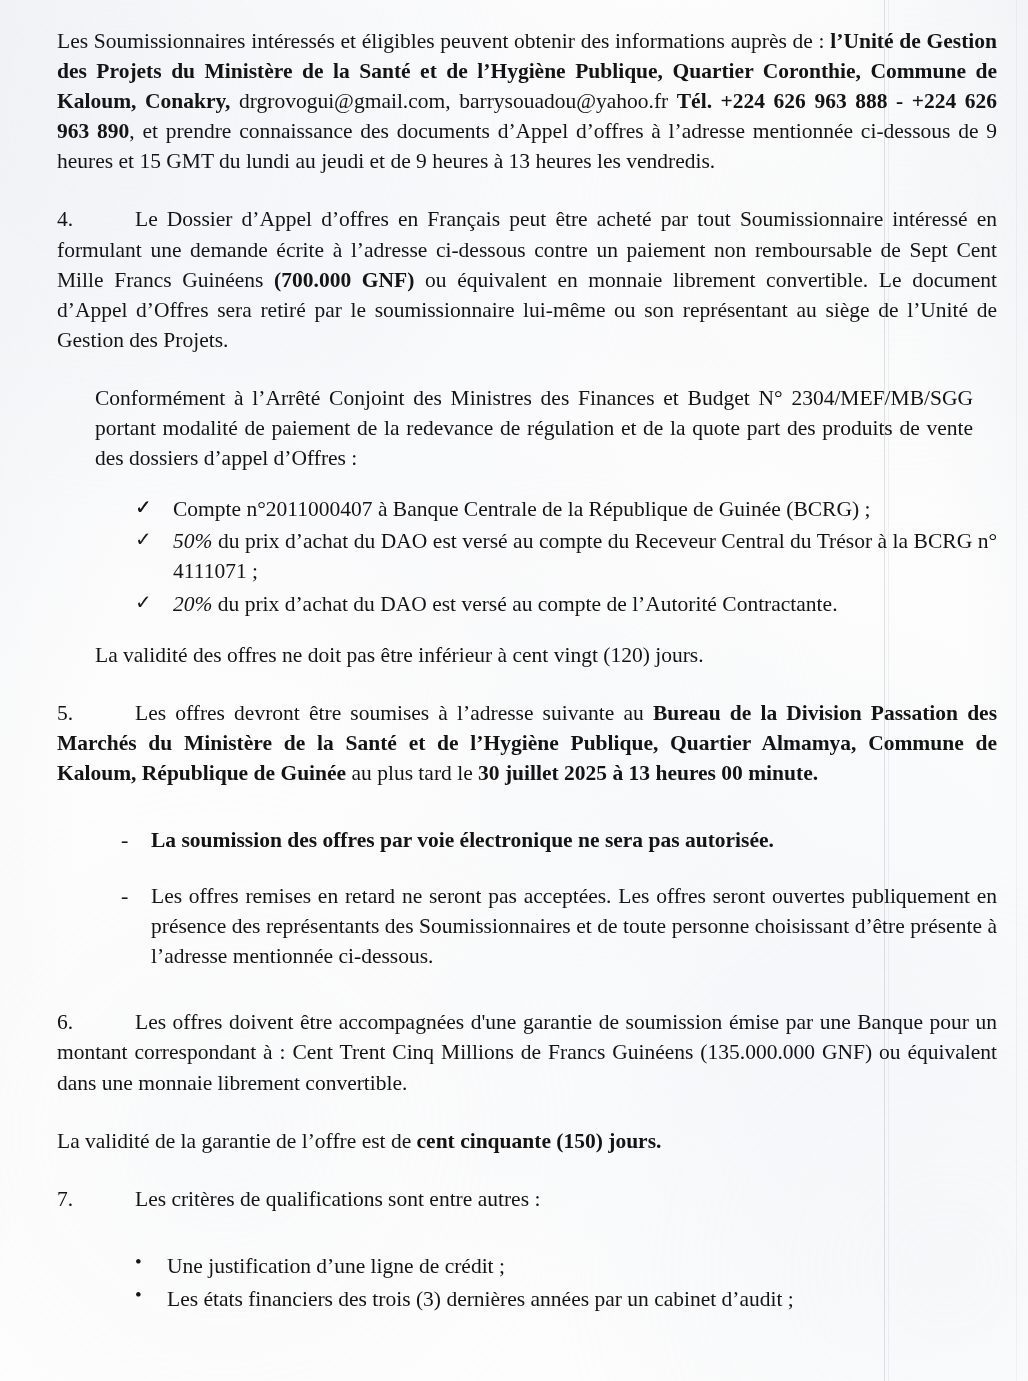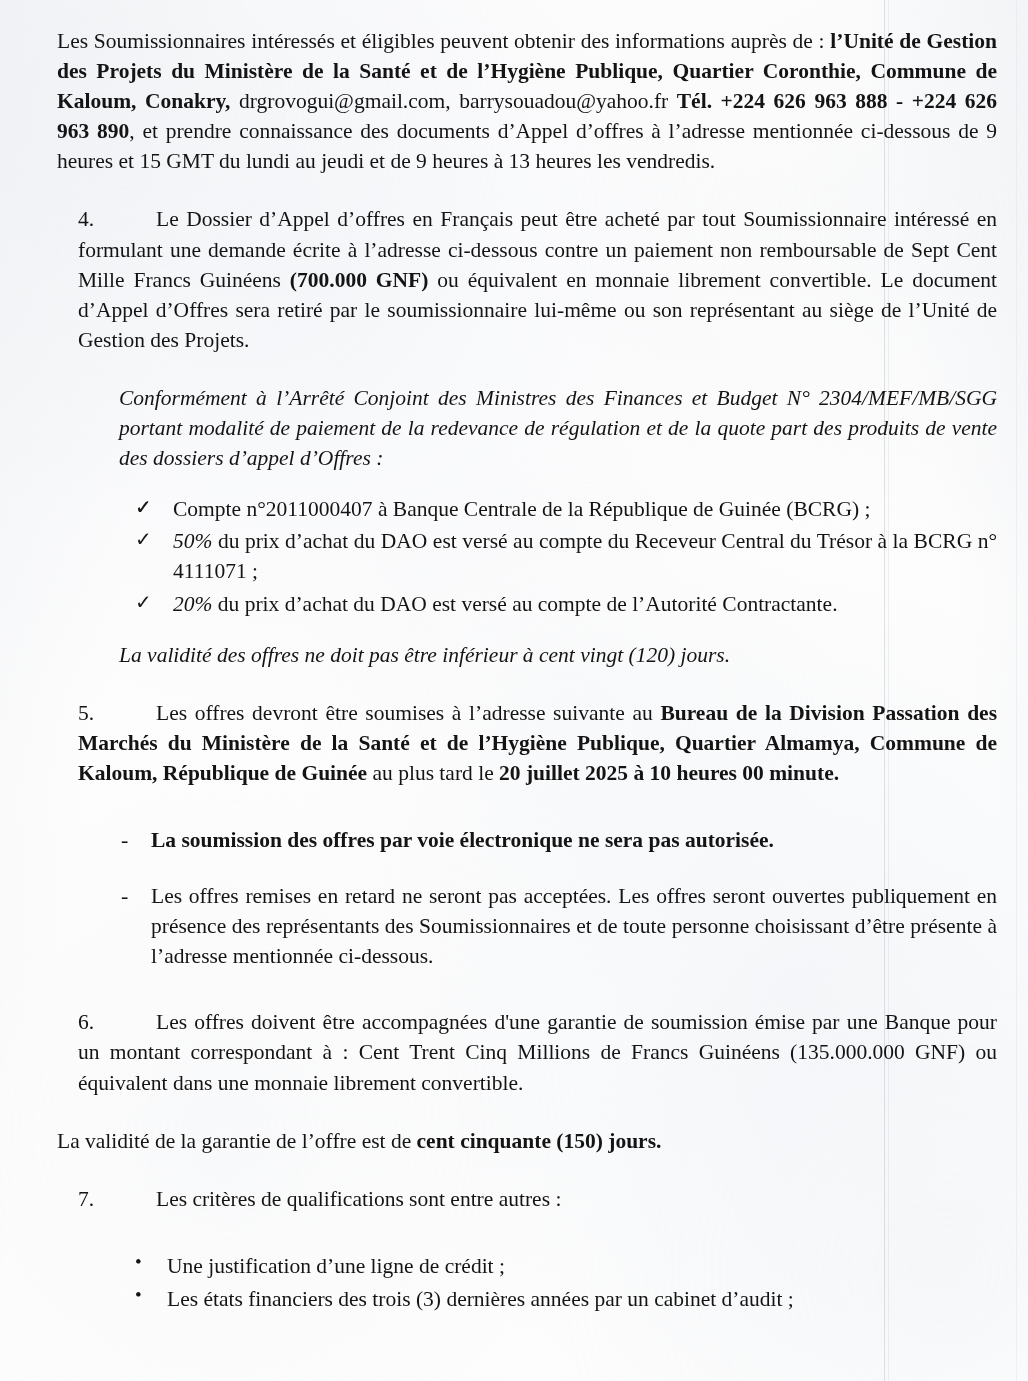--- a/index.html
+++ b/index.html
@@ -75,33 +75,31 @@
     text-justify: inter-word;
     margin-bottom: 9px;
     hyphens: none;
   }
 
   
   .clause {
     text-align: justify;
     margin-bottom: 9px;
     padding-left: 0;
-    margin-left: 21px;
   }
   .clause .num {
     display: inline-block;
     width: 78px;
     text-indent: 0;
   }
 
   .indent {
-    margin-left: 62px;
+    margin-left: 38px;
     width: 878px;
     text-align: justify;
-    font-style: italic;
   }
 
   b, .b { font-weight: 700; }
   i, .i { font-style: italic; }
 
   
   ul.checklist,
   ul.dashlist,
   ul.dotlist {
     list-style: none;
@@ -196,21 +194,21 @@
       <li><span class="mark">✓</span><i>50%</i><span> du prix d’achat du DAO est versé au compte du Receveur Central du Trésor à la BCRG n° 4111071 ;</span></li>
       <li><span class="mark">✓</span><i>20%</i><span> du prix d’achat du DAO est versé au compte de l’Autorité Contractante.</span></li>
     </ul>
 
     <div class="sp-md"></div>
 
     <p class="para indent">La validité des offres ne doit pas être inférieur à cent vingt (120) jours.</p>
 
     <div class="sp-md"></div>
 
-    <p class="clause"><span class="num">5.</span><span>Les offres devront être soumises à l’adresse suivante au </span><b>Bureau de la Division Passation des Marchés du Ministère de la Santé et de l’Hygiène Publique, Quartier Almamya, Commune de Kaloum, République de Guinée</b><span> au plus tard le </span><b>20 juillet 2025 à 10 heures 00 minute.</b></p>
+    <p class="clause"><span class="num">5.</span><span>Les offres devront être soumises à l’adresse suivante au </span><b>Bureau de la Division Passation des Marchés du Ministère de la Santé et de l’Hygiène Publique, Quartier Almamya, Commune de Kaloum, République de Guinée</b><span> au plus tard le </span><b>30 juillet 2025 à 13 heures 00 minute.</b></p>
 
     <div class="sp-lg"></div>
 
     <ul class="dashlist">
       <li><span class="mark">-</span><b>La soumission des offres par voie électronique ne sera pas autorisée.</b></li>
       <li><span class="mark">-</span><span>Les offres remises en retard ne seront pas acceptées. Les offres seront ouvertes publiquement en présence des représentants des Soumissionnaires et de toute personne choisissant d’être présente à l’adresse mentionnée ci-dessous.</span></li>
     </ul>
 
     <div class="sp-sm"></div>
 

